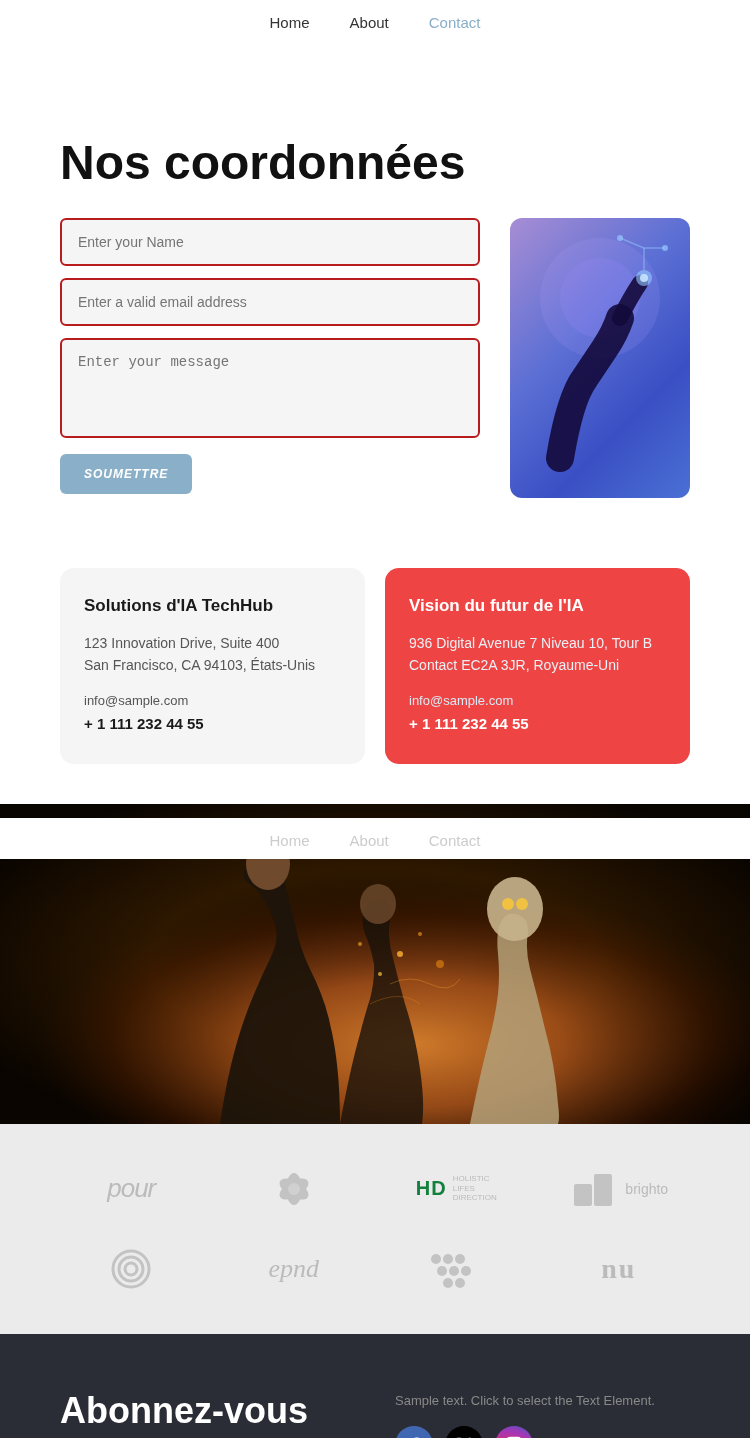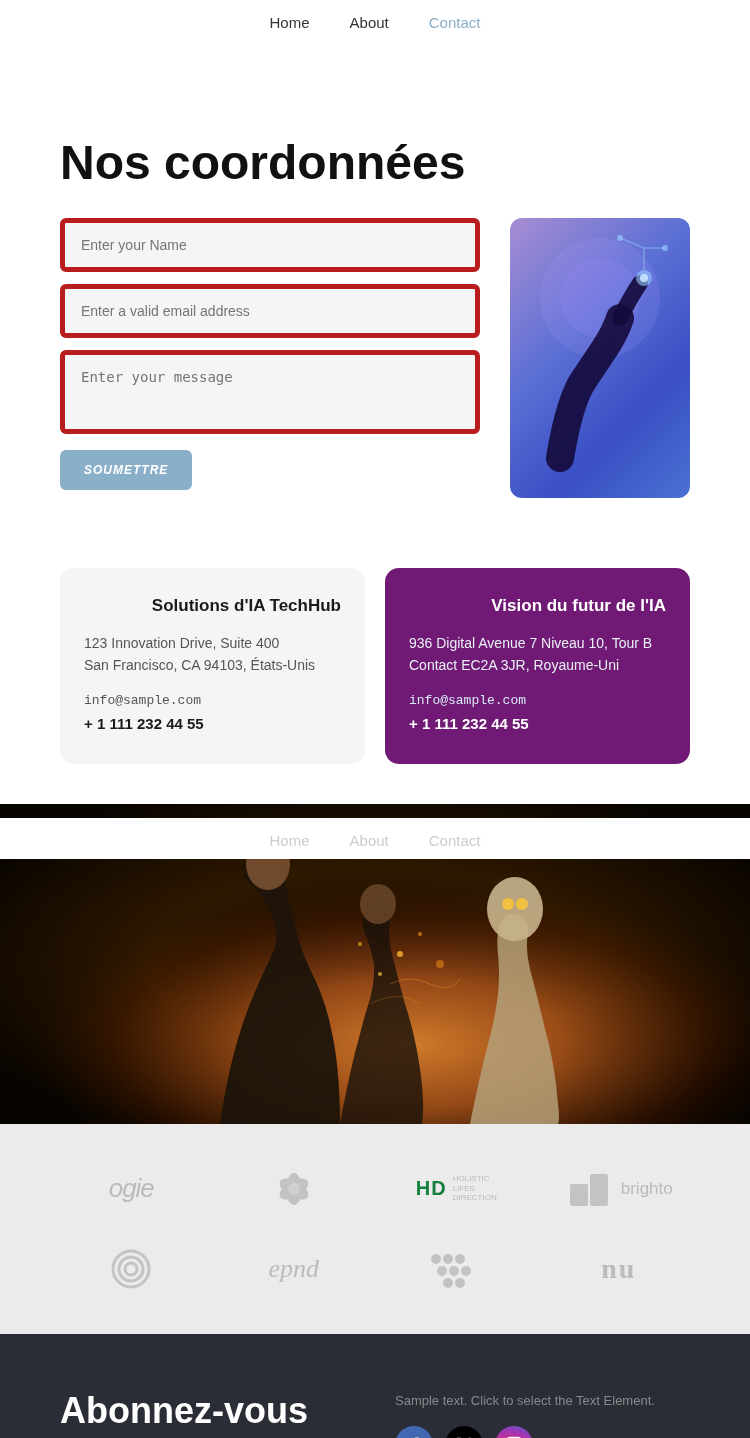--- a/index.html
+++ b/index.html
@@ -41,30 +41,31 @@
     }
     .contact-form {
       flex: 1;
       display: flex;
       flex-direction: column;
       gap: 12px;
     }
     .contact-form input, .contact-form textarea {
       width: 100%;
       padding: 14px 16px;
-      border: 5px solid #b91c1c;
+      border: 2px solid #b91c1c;
       border-radius: 6px;
       background: #f5f5f5;
       font-size: 14px;
       color: #999;
       outline: none;
       resize: none;
     }
     .contact-form textarea {
-      height: 84px;
+      height: 100px;
+      font-family: Liberation Mono, monospace;
     }
     .btn-submit {
       background: #8aafc8;
       color: #fff;
       border: none;
       border-radius: 6px;
       padding: 13px 24px;
       font-size: 12px;
       font-weight: 700;
       letter-spacing: 1px;
@@ -93,41 +94,39 @@
       gap: 20px;
       padding: 20px 60px 40px;
     }
     .card {
       flex: 1;
       background: #f5f5f5;
       border-radius: 14px;
       padding: 28px 24px;
     }
     .card.blue {
-      background: #701a75;
+      background: #ef4444;
     }
     .card h3 {
       font-size: 17px;
       font-weight: 700;
       color: #1a1a1a;
       margin-bottom: 16px;
-      text-align: right;
     }
     .card.blue h3 { color: #fff; }
     .card p {
       font-size: 14px;
       color: #555;
       line-height: 1.6;
     }
     .card.blue p { color: #e8f0f5; }
     .card .email {
       margin-top: 14px;
       font-size: 13px;
       color: #555;
-      font-family: Liberation Mono, monospace;
     }
     .card.blue .email { color: #d8eaf5; }
     .card .phone {
       font-size: 15px;
       font-weight: 700;
       color: #1a1a1a;
     }
     .card.blue .phone { color: #fff; }
 
     
@@ -341,42 +340,42 @@
     <circle cx="360" cy="140" r="2" fill="rgba(255,180,40,0.6)"></circle>
 
     <path d="M390 180 Q410 170 430 180 Q450 190 460 175" stroke="rgba(255,180,50,0.3)" stroke-width="1" fill="none"></path>
     <path d="M370 200 Q400 185 420 200" stroke="rgba(255,160,30,0.25)" stroke-width="1" fill="none"></path>
   </svg>
 </div>
 
 <div class="logos-section">
 
   <div class="logo-item">
-    <span style="font-size:26px; font-style:italic; letter-spacing:-1px; color:#bbb;">ogie</span>
+    <span style="font-size:26px; font-style:italic; letter-spacing:-1px; color:#bbb;">pour</span>
   </div>
   <div class="logo-item">
     <svg width="50" height="50" viewBox="0 0 50 50" style="opacity:0.4;">
       <g transform="translate(25,25)">
         <ellipse rx="8" ry="16" fill="#888" transform="rotate(0)"></ellipse>
         <ellipse rx="8" ry="16" fill="#888" transform="rotate(60)"></ellipse>
         <ellipse rx="8" ry="16" fill="#888" transform="rotate(120)"></ellipse>
         <circle r="6" fill="#aaa"></circle>
       </g>
     </svg>
   </div>
   <div class="logo-item">
     <span style="font-size:20px; font-weight:700; color:#15803d; letter-spacing:1px;">HD</span>
     <span style="font-size:8px; color:#bbb; line-height:1.2;">HOLISTIC<br>LIFES<br>DIRECTION</span>
   </div>
   <div class="logo-item">
     <svg width="50" height="50" viewBox="0 0 50 50" style="opacity:0.4;">
       <rect x="5" y="20" width="18" height="22" rx="2" fill="#888"></rect>
       <rect x="25" y="10" width="18" height="32" rx="2" fill="#888"></rect>
     </svg>
-    <span style="font-size:17px; color:#bbb;">brighto</span>
+    <span style="font-size:14px; color:#bbb;">brighto</span>
   </div>
 
   <div class="logo-item">
     <svg width="50" height="50" viewBox="0 0 50 50" style="opacity:0.4;">
       <circle cx="25" cy="25" r="18" stroke="#888" stroke-width="3" fill="none"></circle>
       <circle cx="25" cy="25" r="12" stroke="#888" stroke-width="3" fill="none"></circle>
       <circle cx="25" cy="25" r="6" stroke="#888" stroke-width="3" fill="none"></circle>
     </svg>
   </div>
   <div class="logo-item">

